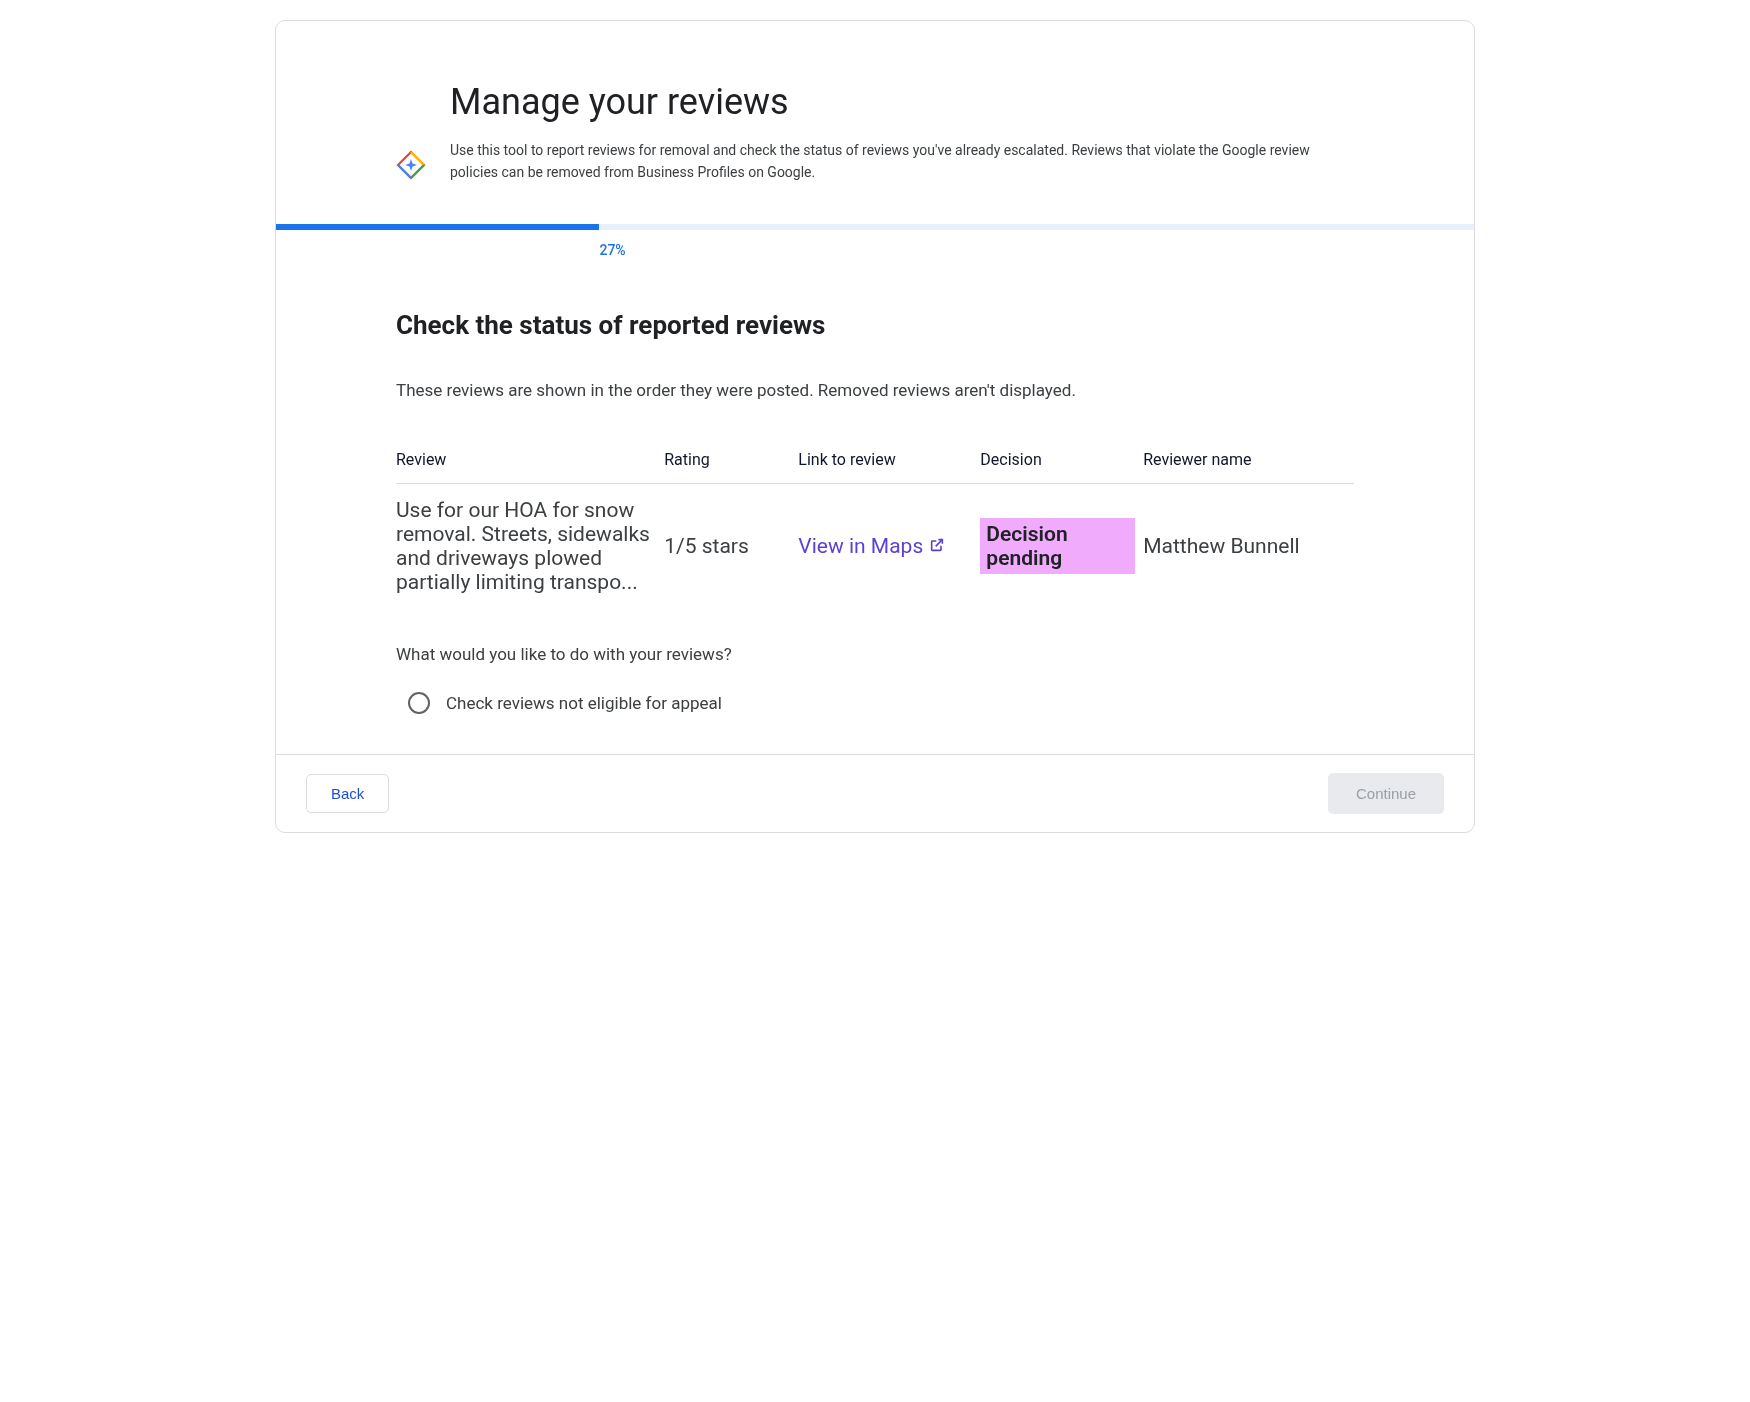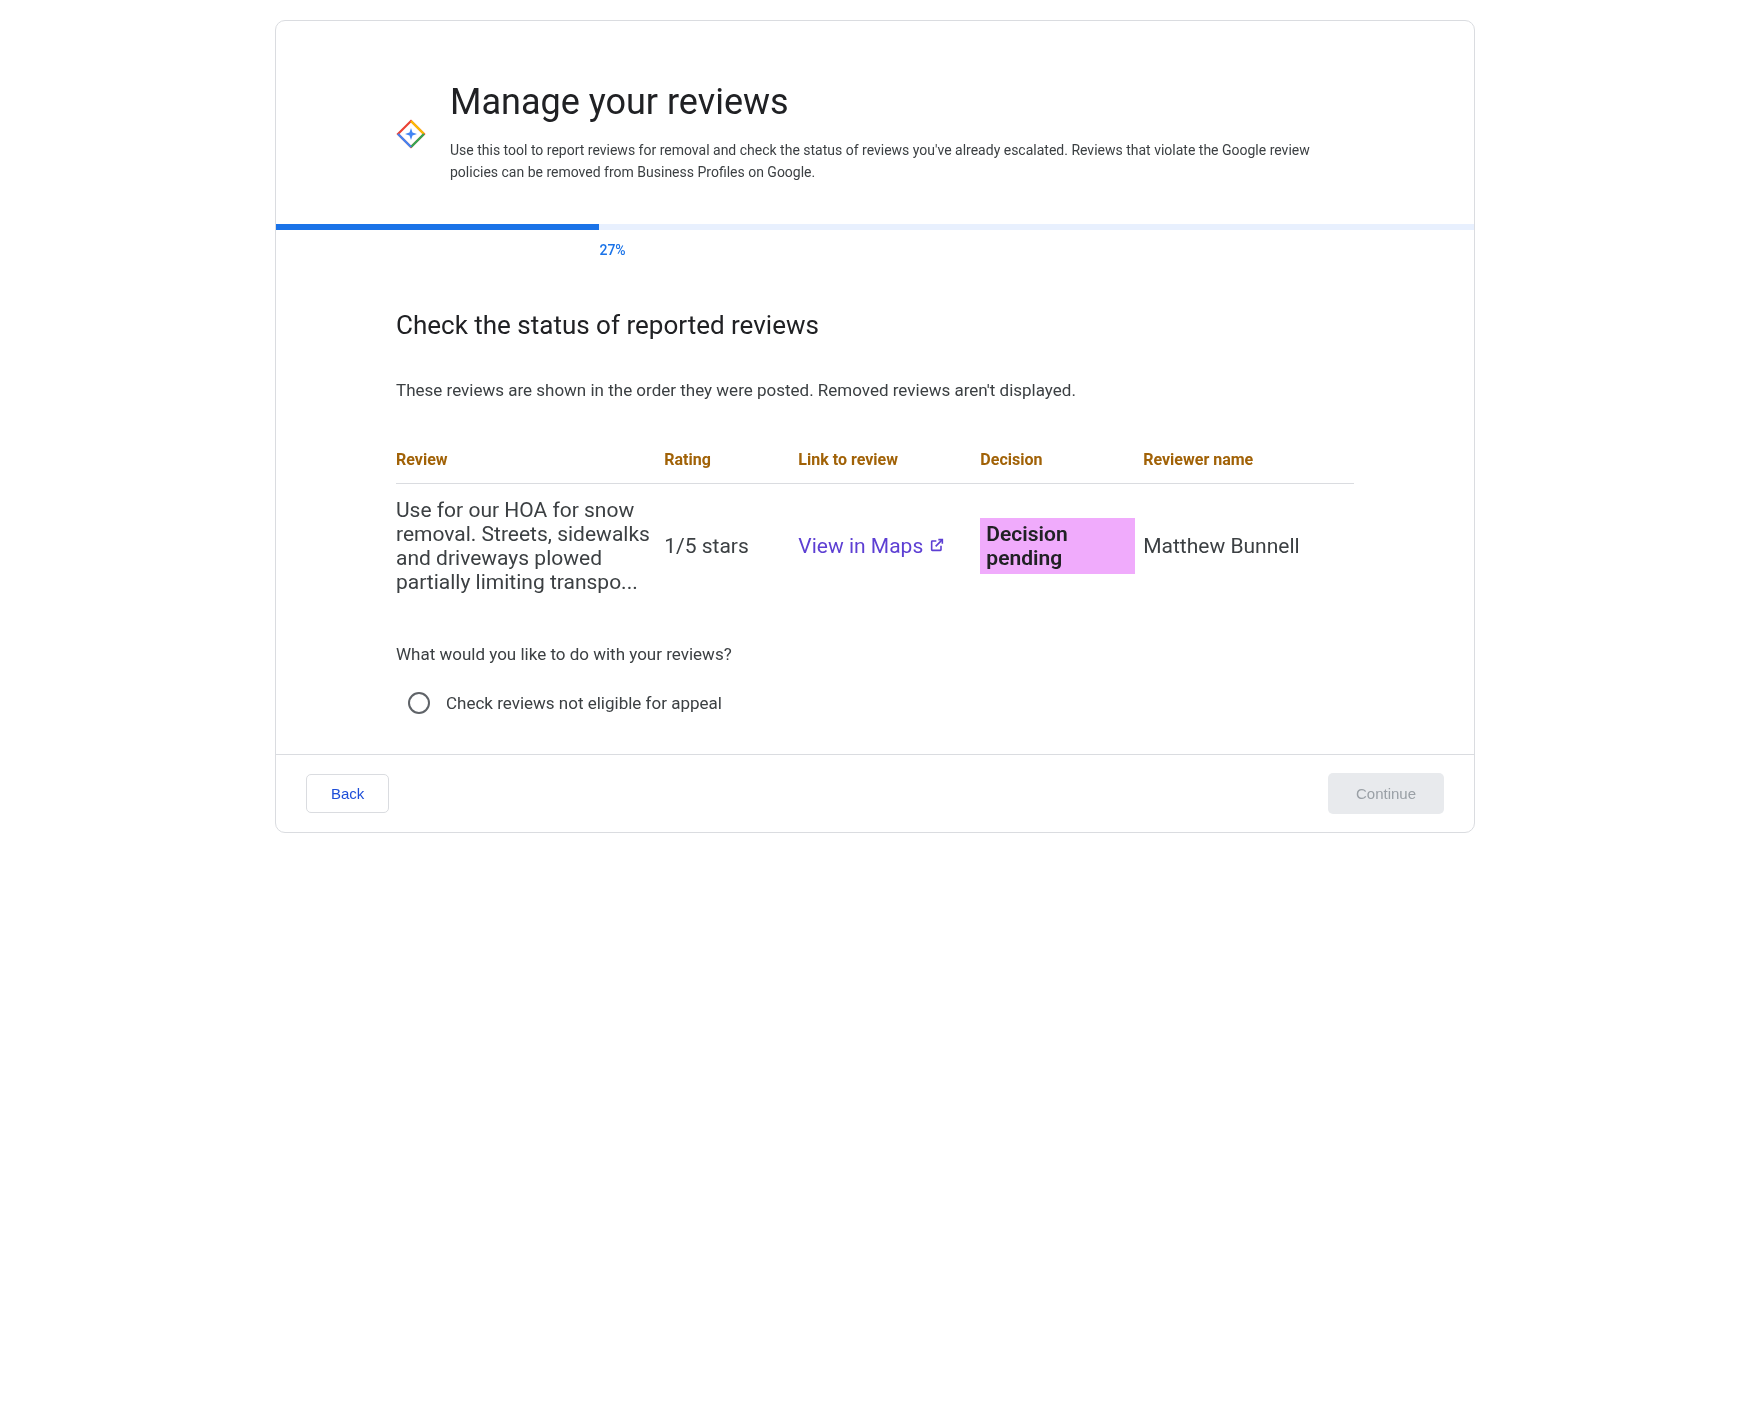--- a/index.html
+++ b/index.html
@@ -15,21 +15,21 @@
     border-radius: 10px;
     overflow: hidden;
     max-width: 1200px;
     margin: 0 auto;
   }
   .header-section {
     padding: 60px 120px 40px 120px;
   }
   .header-row {
     display: flex;
-    align-items: center;
+    align-items: flex-end;
     gap: 24px;
   }
   .logo {
     flex-shrink: 0;
     margin-top: 8px;
   }
   .header-text h1 {
     font-size: 36px;
     font-weight: 400;
     margin: 0 0 16px 0;
@@ -60,38 +60,38 @@
     top: 18px;
     font-size: 14px;
     color: #1a73e8;
     font-weight: 500;
   }
   .content-section {
     padding: 80px 120px 40px 120px;
   }
   .content-section h2 {
     font-size: 26px;
-    font-weight: 400;
+    font-weight: 700;
     margin: 0 0 40px 0;
     color: #202124;
   }
   .content-section p.subtitle {
     font-size: 17px;
     color: #3c4043;
     margin: 0 0 40px 0;
   }
   table {
     width: 100%;
     border-collapse: collapse;
     font-size: 16px;
   }
   thead th {
     text-align: left;
-    font-weight: 700;
-    color: #a16207;
+    font-weight: 400;
+    color: #0f172a;
     padding: 10px 8px 14px 0;
     border-bottom: 1px solid #dadce0;
     font-size: 16px;
   }
   tbody td {
     padding: 14px 8px 14px 0;
     vertical-align: middle;
     color: #3c4043;
     font-size: 21px;
   }

